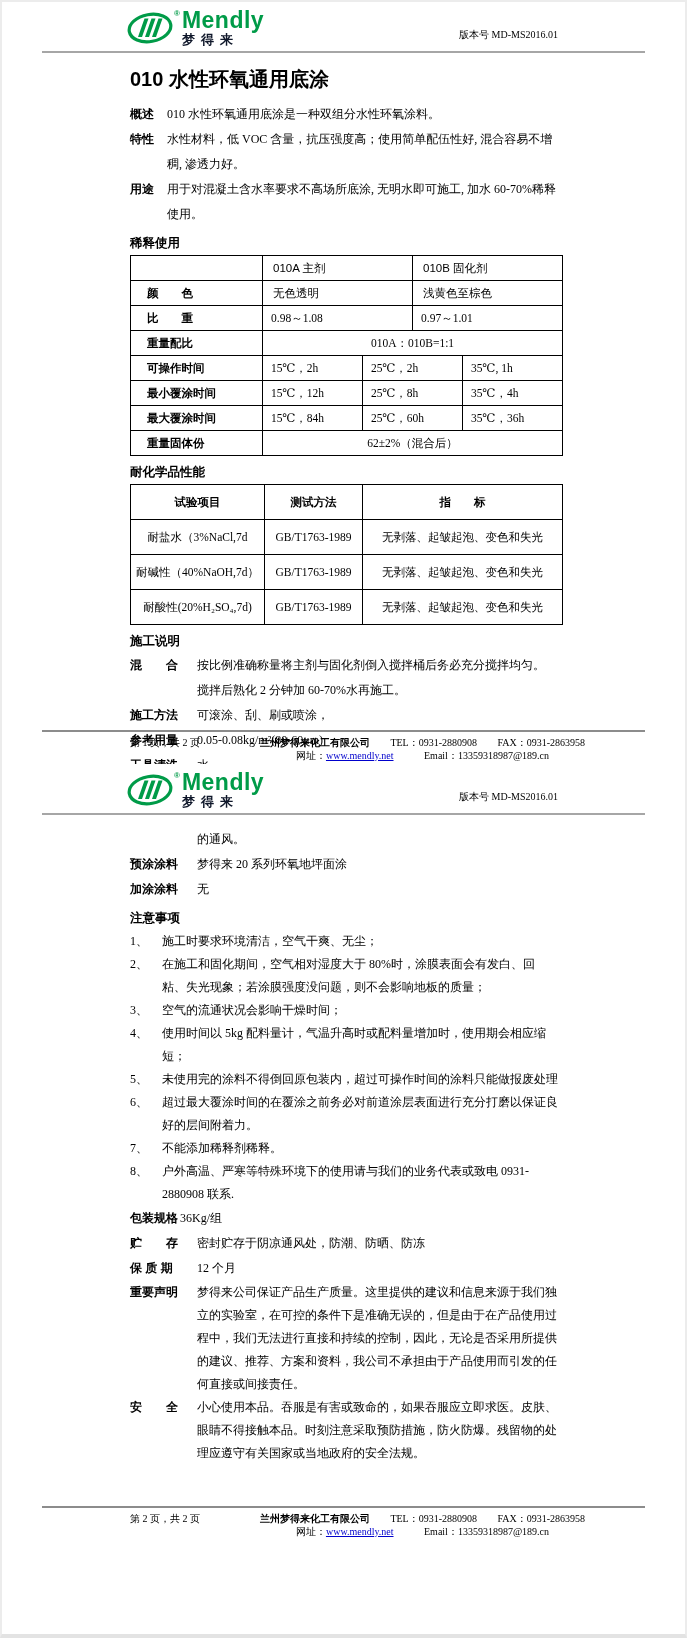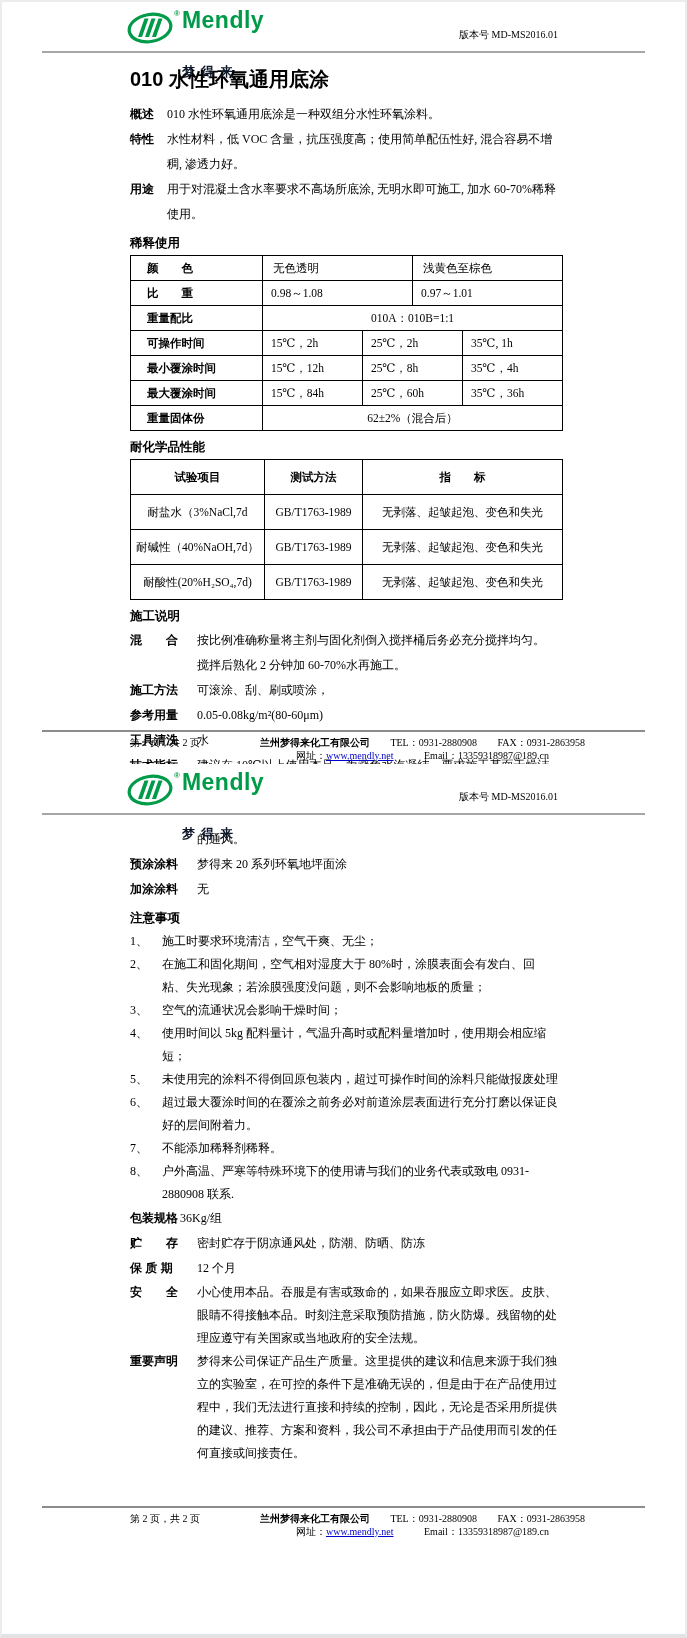--- a/index.html
+++ b/index.html
@@ -9,21 +9,21 @@
   .page { position:relative; width:100%; overflow:hidden; }
   .page-1 { height:762px; }
   .page-2 { height:872px; }
 
   
   .hdr { position:relative; padding:7px 127px 0 125px; height:40px; }
   .logo { display:flex; align-items:flex-start; }
   .logo-mark { flex:0 0 auto; margin-top:2px; }
   .logo-reg { font-size:8px; color:#009b48; font-weight:bold; margin:0 2px 0 1px;
               font-family:"Liberation Sans","DejaVu Sans",sans-serif; }
-  .logo-text { display:flex; flex-direction:column; line-height:1;gap:32px; }
+  .logo-text { display:flex; flex-direction:column; line-height:1; }
   .logo-en { font-family:"Liberation Sans","DejaVu Sans",sans-serif; font-weight:bold;
              font-size:23px; color:#009b48; letter-spacing:.5px; }
   .logo-cn { font-family:"Liberation Sans","DejaVu Sans",sans-serif; font-weight:bold;
              font-size:13px; color:#0f172a; letter-spacing:6px; margin-top:1px; }
   .version { position:absolute; right:127px; top:26px; font-size:10px; }
   .hdr-rule { height:0; border-top:2px solid #a6a6a6; margin:2px 40px 0 40px; }
 
   
   .content { margin:0 127px 0 128px; font-size:12px; }
   .title { font-family:"Liberation Sans","DejaVu Sans",sans-serif; font-weight:bold;
@@ -113,20 +113,25 @@
         <colgroup>
           <col style="width:132px">
             <col style="width:50px">
             <col style="width:50px">
             <col style="width:50px">
           <col style="width:50px">
             <col style="width:50px">
             <col style="width:50px">
         </colgroup>
         <tbody>
+            <tr>
+          <td class="lblc"></td>
+          <td class="hd" colspan="3">010A 主剂</td>
+          <td class="hd" colspan="3">010B 固化剂</td>
+        </tr>
         <tr>
           <td class="lblc">颜　　色</td>
           <td class="hd" colspan="3">无色透明</td>
           <td class="hd" colspan="3">浅黄色至棕色</td>
         </tr>
         <tr>
           <td class="lblc">比　　重</td>
           <td colspan="3">0.98～1.08</td>
           <td colspan="3">0.97～1.01</td>
         </tr>
@@ -311,26 +316,26 @@
 
       <div class="row wide">
         <span class="lbl">贮　　存</span>
         <span class="txt">密封贮存于阴凉通风处，防潮、防晒、防冻</span>
       </div>
       <div class="row wide">
         <span class="lbl">保 质 期</span>
         <span class="txt">12 个月</span>
       </div>
       <div class="row wide tight">
+        <span class="lbl">重要声明</span>
+        <span class="txt">梦得来公司保证产品生产质量。这里提供的建议和信息来源于我们独立的实验室，在可控的条件下是准确无误的，但是由于在产品使用过程中，我们无法进行直接和持续的控制，因此，无论是否采用所提供的建议、推荐、方案和资料，我公司不承担由于产品使用而引发的任何直接或间接责任。</span>
+      </div>
+      <div class="row wide tight">
         <span class="lbl">安　　全</span>
         <span class="txt">小心使用本品。吞服是有害或致命的，如果吞服应立即求医。皮肤、眼睛不得接触本品。时刻注意采取预防措施，防火防爆。残留物的处理应遵守有关国家或当地政府的安全法规。</span>
-      </div>
-      <div class="row wide tight">
-        <span class="lbl">重要声明</span>
-        <span class="txt">梦得来公司保证产品生产质量。这里提供的建议和信息来源于我们独立的实验室，在可控的条件下是准确无误的，但是由于在产品使用过程中，我们无法进行直接和持续的控制，因此，无论是否采用所提供的建议、推荐、方案和资料，我公司不承担由于产品使用而引发的任何直接或间接责任。</span>
       </div>
     </div>
 
     <div class="footer p2f">
       <div class="f-rule"></div>
       <div class="f-cols">
         <span class="f-page">第 2 页，共 2 页</span>
         <div class="f-right">
           <div class="f-line1">
             <span class="f-co">兰州梦得来化工有限公司</span>

